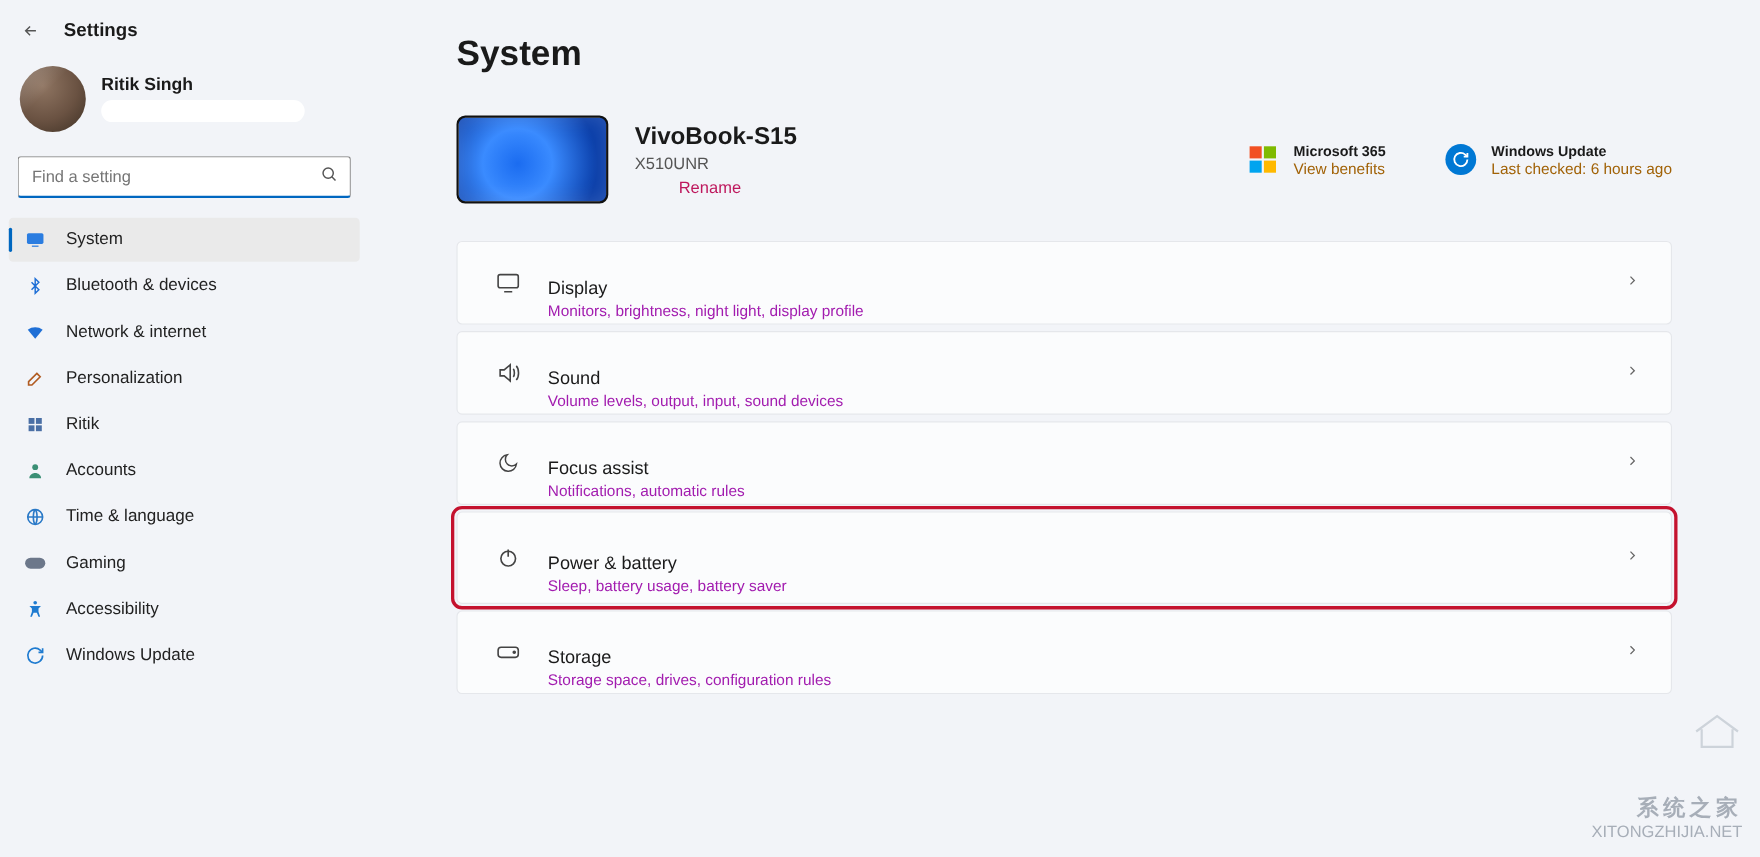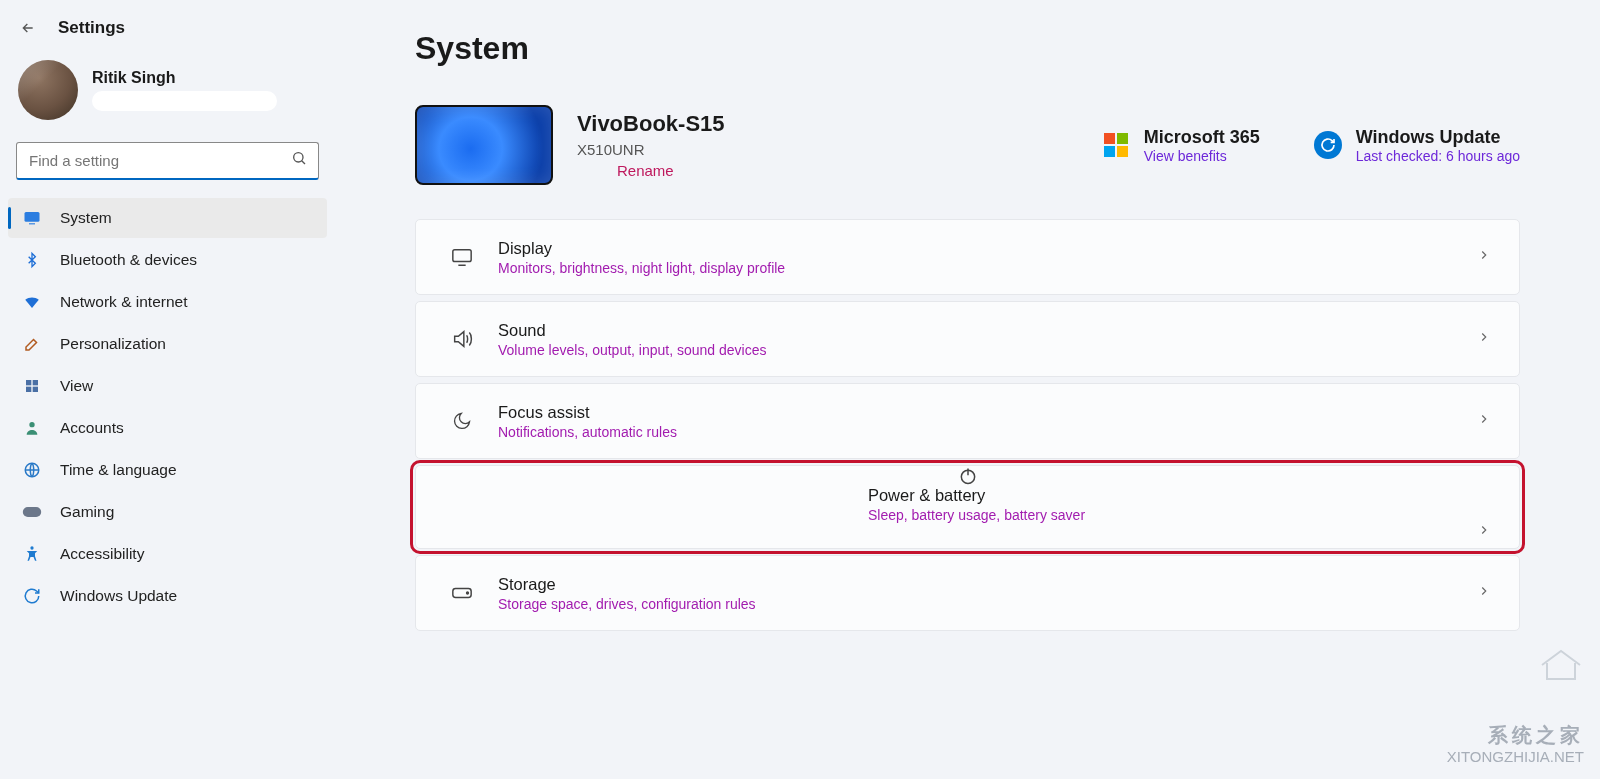--- a/index.html
+++ b/index.html
@@ -38,34 +38,34 @@
   .device-row { display:flex; align-items:center; gap: 24px; margin-bottom: 34px; }
   .device-thumb { width:138px; height:80px; border:2px solid #111; border-radius:8px; background: radial-gradient(circle at 40% 55%, #1b6cf0 0%, #3a8bff 35%, #0a3ea9 80%); box-shadow: inset 0 0 18px rgba(255,255,255,.15); }
   .device-info { display:flex; flex-direction:column; gap:4px; }
   .device-name { font-size:22px; font-weight:600; }
   .device-model { font-size:15px; color:#555; }
   .rename { font-size:15px; color:#be185d; cursor:pointer;margin-left:40px; }
 
   .device-right { margin-left:auto; display:flex; align-items:center; gap:54px; }
   .tile { display:flex; align-items:center; gap:14px; }
   .tile-icon { width:28px; height:28px; display:flex; align-items:center; justify-content:center; }
-  .tile-title { font-size:18px; font-weight:600; }
-  .tile-sub { font-size:14px; color:#6d28d9; }
+  .tile-title { font-size:13px; font-weight:600; }
+  .tile-sub { font-size:14px; color:#a16207; }
 
   .ms365 { display:grid; grid-template-columns:1fr 1fr; grid-template-rows:1fr 1fr; width:24px; height:24px; gap:2px; }
   .ms365 span:nth-child(1){background:#f25022;} .ms365 span:nth-child(2){background:#7fba00;}
   .ms365 span:nth-child(3){background:#00a4ef;} .ms365 span:nth-child(4){background:#ffb900;}
 
   .sync-badge{ width:28px; height:28px; border-radius:50%; background:#0078d4; display:flex; align-items:center; justify-content:center; color:#fff; }
 
   .cards { display:flex; flex-direction:column; gap:6px; }
   .card { background:#fbfcfd; border:1px solid #e5e7eb; border-radius:5px; height:76px; display:flex; align-items:center; padding:0 28px; cursor:pointer; }
-  .card.highlight { outline:3px solid #c4122e; outline-offset:2px; height:84px;flex-direction:column; }
+  .card.highlight { outline:3px solid #c4122e; outline-offset:2px; height:84px; }
   .card-icon { width:36px; display:flex; align-items:center; justify-content:center; color:#444; }
-  .card-text { margin-left:18px; display:flex; flex-direction:column; gap:2px; }
+  .card-text { margin-left:18px; display:flex; flex-direction:column; gap:2px;margin-top:29px; }
   .card-title { font-size:16.5px; font-weight:500; }
   .card-sub { font-size:14px; color:#a21caf; }
   .chevron { margin-left:auto; color:#666; }
 
   .watermark { position:fixed; right:16px; bottom:12px; color:#a7aeb8; font-size:15px; text-align:right; line-height:1.25; pointer-events:none; }
   .watermark .cn { font-size:20px; letter-spacing:4px; font-weight:600;margin-top:40px; }
 </style>
 </head>
 <body>
 
@@ -135,21 +135,21 @@
         </div>
         <div class="nav-item">
           <span class="nav-icon">
             <svg width="16" height="16" viewBox="0 0 24 24" fill="#4a6fa5">
               <rect x="3" y="3" width="8" height="8"></rect>
               <rect x="13" y="3" width="8" height="8"></rect>
               <rect x="3" y="13" width="8" height="8"></rect>
               <rect x="13" y="13" width="8" height="8"></rect>
             </svg>
           </span>
-               <span>View</span>
+               <span>Ritik</span>
         </div>
         <div class="nav-item">
           <span class="nav-icon">
             <svg width="16" height="18" viewBox="0 0 24 24" fill="#3b8f75">
               <circle cx="12" cy="7" r="4"></circle>
               <path d="M4 22c0-4 4-7 8-7s8 3 8 7z"></path>
             </svg>
           </span>
                <span>Accounts</span>
         </div>

